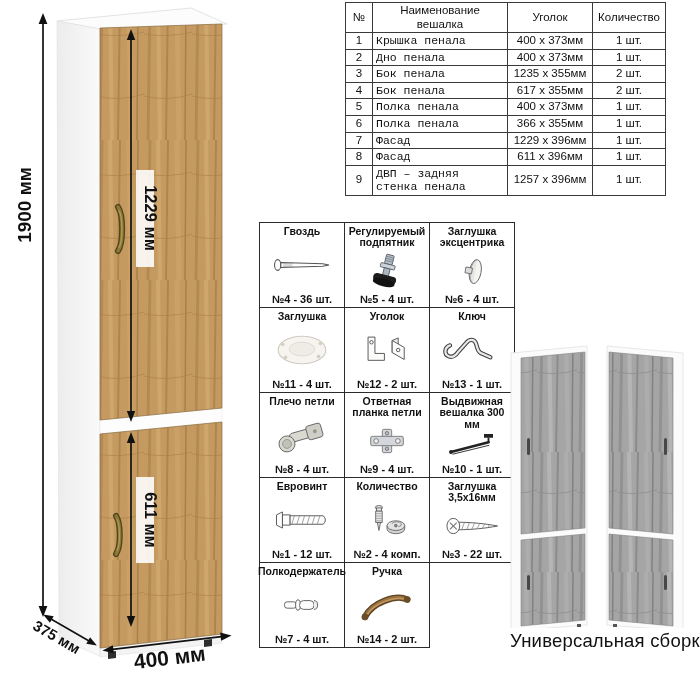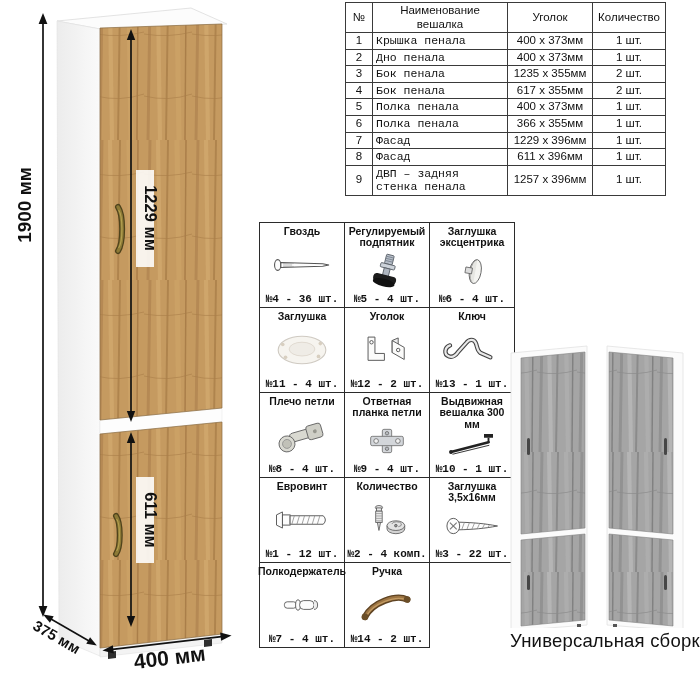--- a/index.html
+++ b/index.html
@@ -12,21 +12,21 @@
   .parts-table th{font-weight:normal;}
   .parts-table td.cell-name{text-align:left;font-family:Liberation Mono, monospace;}
   .col-num{width:20px;}.col-name{width:128px;}.col-size{width:78px;}.col-qty{width:66px;}
   
   .hw-table{position:absolute;left:243px;top:222px;border-collapse:collapse;margin-left:16px;}
   .hw-table td{border:1.5px solid #2b2b2b;width:84px;height:84px;padding:0;vertical-align:top;}
   .hw-table td.hw-empty{border:none;}
   .hw-inner{width:84px;height:84px;display:flex;flex-direction:column;align-items:center;
             justify-content:space-between;padding:3px 1px 2px 1px;box-sizing:border-box;}
   .hw-title{font-size:10.5px;font-weight:bold;text-align:center;line-height:1.08;}
-  .hw-count{font-size:11px;font-weight:bold;text-align:center;white-space:nowrap;font-family:Liberation Mono, monospace;}
+  .hw-count{font-size:11px;font-weight:bold;text-align:center;white-space:nowrap;}
   .hw-icon{flex:1;display:flex;align-items:center;justify-content:center;min-height:0;}
   .hw-icon svg{max-height:40px;}
   
   .variant-caption{position:absolute;left:508px;top:630px;width:210px;text-align:center;
                    font-size:18.5px;font-weight:normal;letter-spacing:.2px;}
   svg text{font-family:"Liberation Sans", sans-serif;}
 </style>
 </head>
 <body>
 

